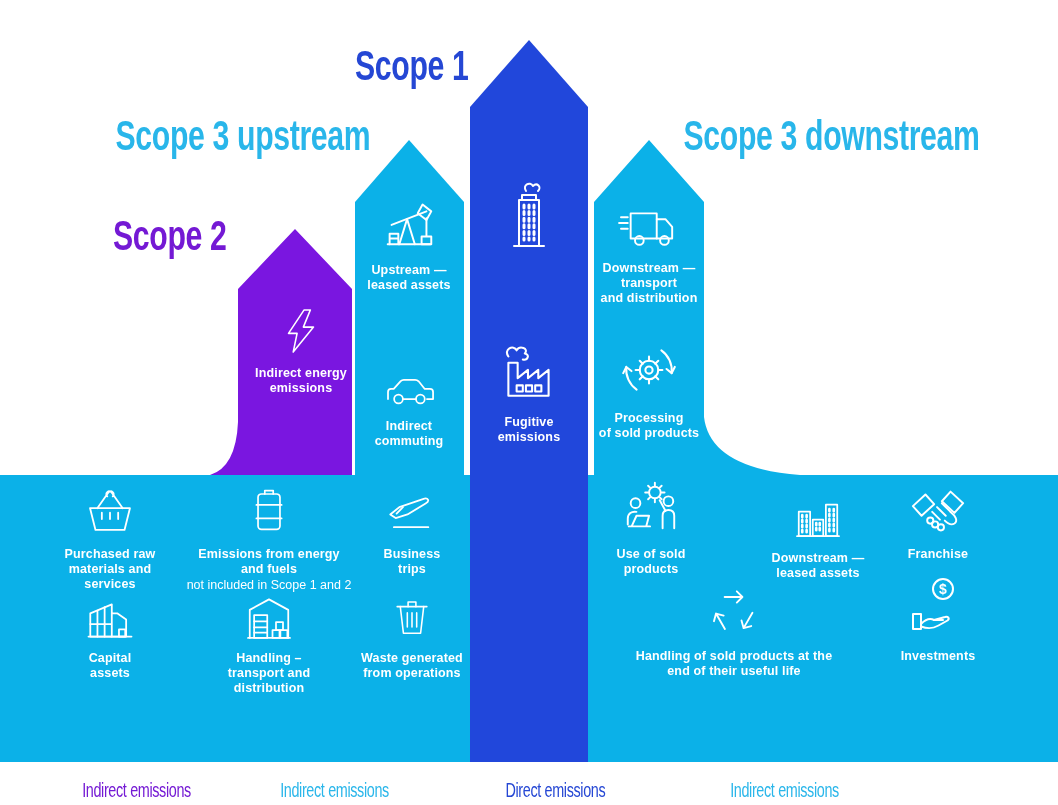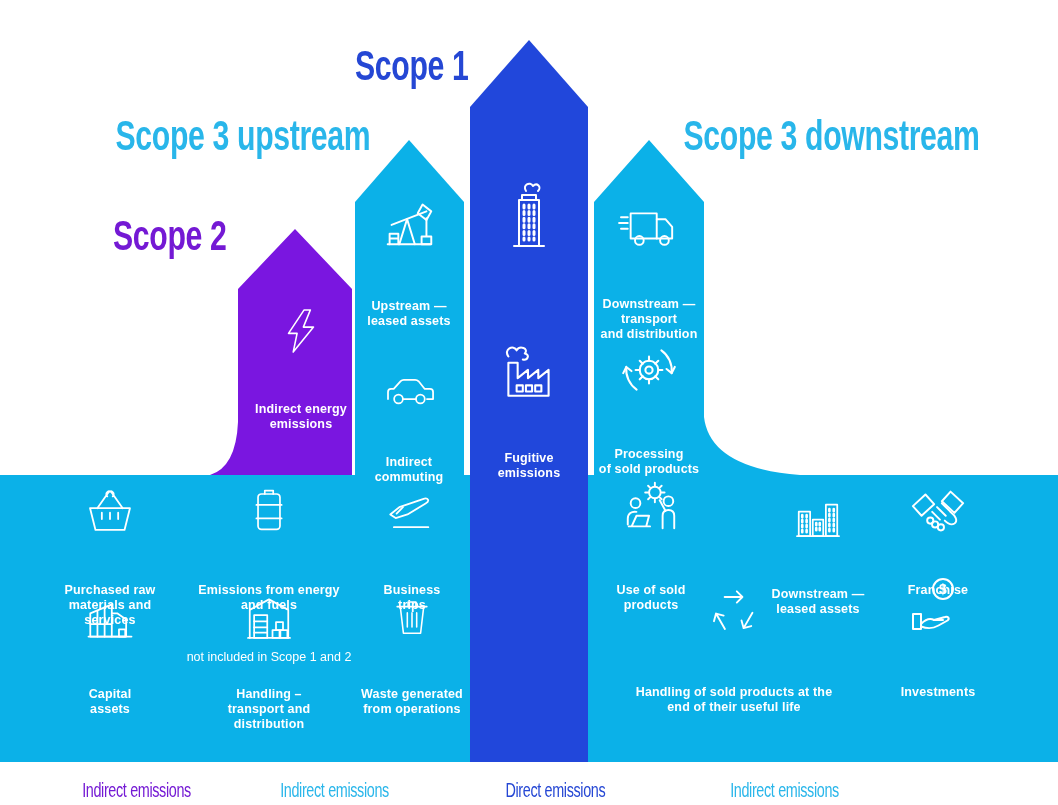--- a/index.html
+++ b/index.html
@@ -5,21 +5,21 @@
   html,body{margin:0;padding:0;background:#fff;}
   .stage{position:relative;width:1058px;height:805px;background:#ffffff;overflow:hidden;
          font-family:"Liberation Sans",sans-serif;margin-top:22px;}
   .shapes{position:absolute;left:0;top:0;}
   .hdr{position:absolute;text-align:center;font-weight:bold;white-space:nowrap;}
   .cond{display:inline-block;transform:scaleX(0.72);transform-origin:center;letter-spacing:-0.5px;}
   .hdr-s1{left:212px;top:20px;width:400px;font-size:42px;}
   .hdr-s3u{left:43px;top:90px;width:400px;font-size:42px;}
   .hdr-s2{left:-30px;top:190px;width:400px;font-size:42px;}
   .hdr-s3d{left:626px;top:90px;width:400px;font-size:42px;}
-  .block{position:absolute;display:flex;flex-direction:column;align-items:center;gap:36px;}
+  .block{position:absolute;display:flex;flex-direction:column;align-items:center;}
   .block svg{display:block;}
   .blabel{margin-top:9px;color:#fff;font-weight:bold;font-size:12.5px;line-height:1.2;
           text-align:center;white-space:pre-line;letter-spacing:.15px;}
   .bsub{color:#fff;font-weight:normal;font-size:12.5px;line-height:1.25;text-align:center;
         white-space:pre-line;margin-top:1px;}
   .icon *{stroke:#fff;fill:none;stroke-width:2;stroke-linecap:round;stroke-linejoin:round;}
   .icon .dots{stroke-width:3;}
   .icon text{stroke:none;fill:#fff;}
   .footer-label{position:absolute;top:757px;text-align:right;font-weight:normal;font-size:20px;white-space:nowrap;}
 </style>

